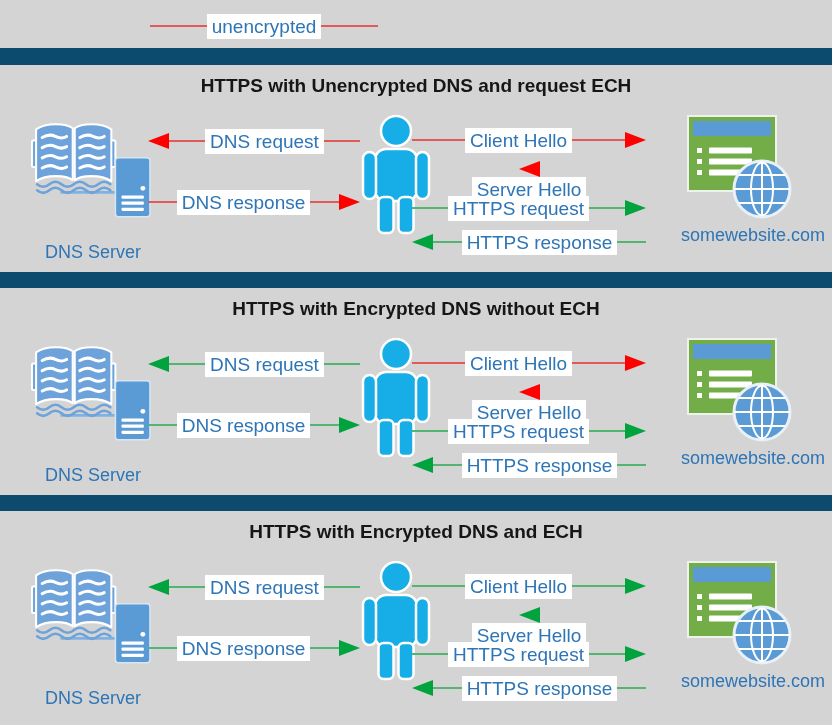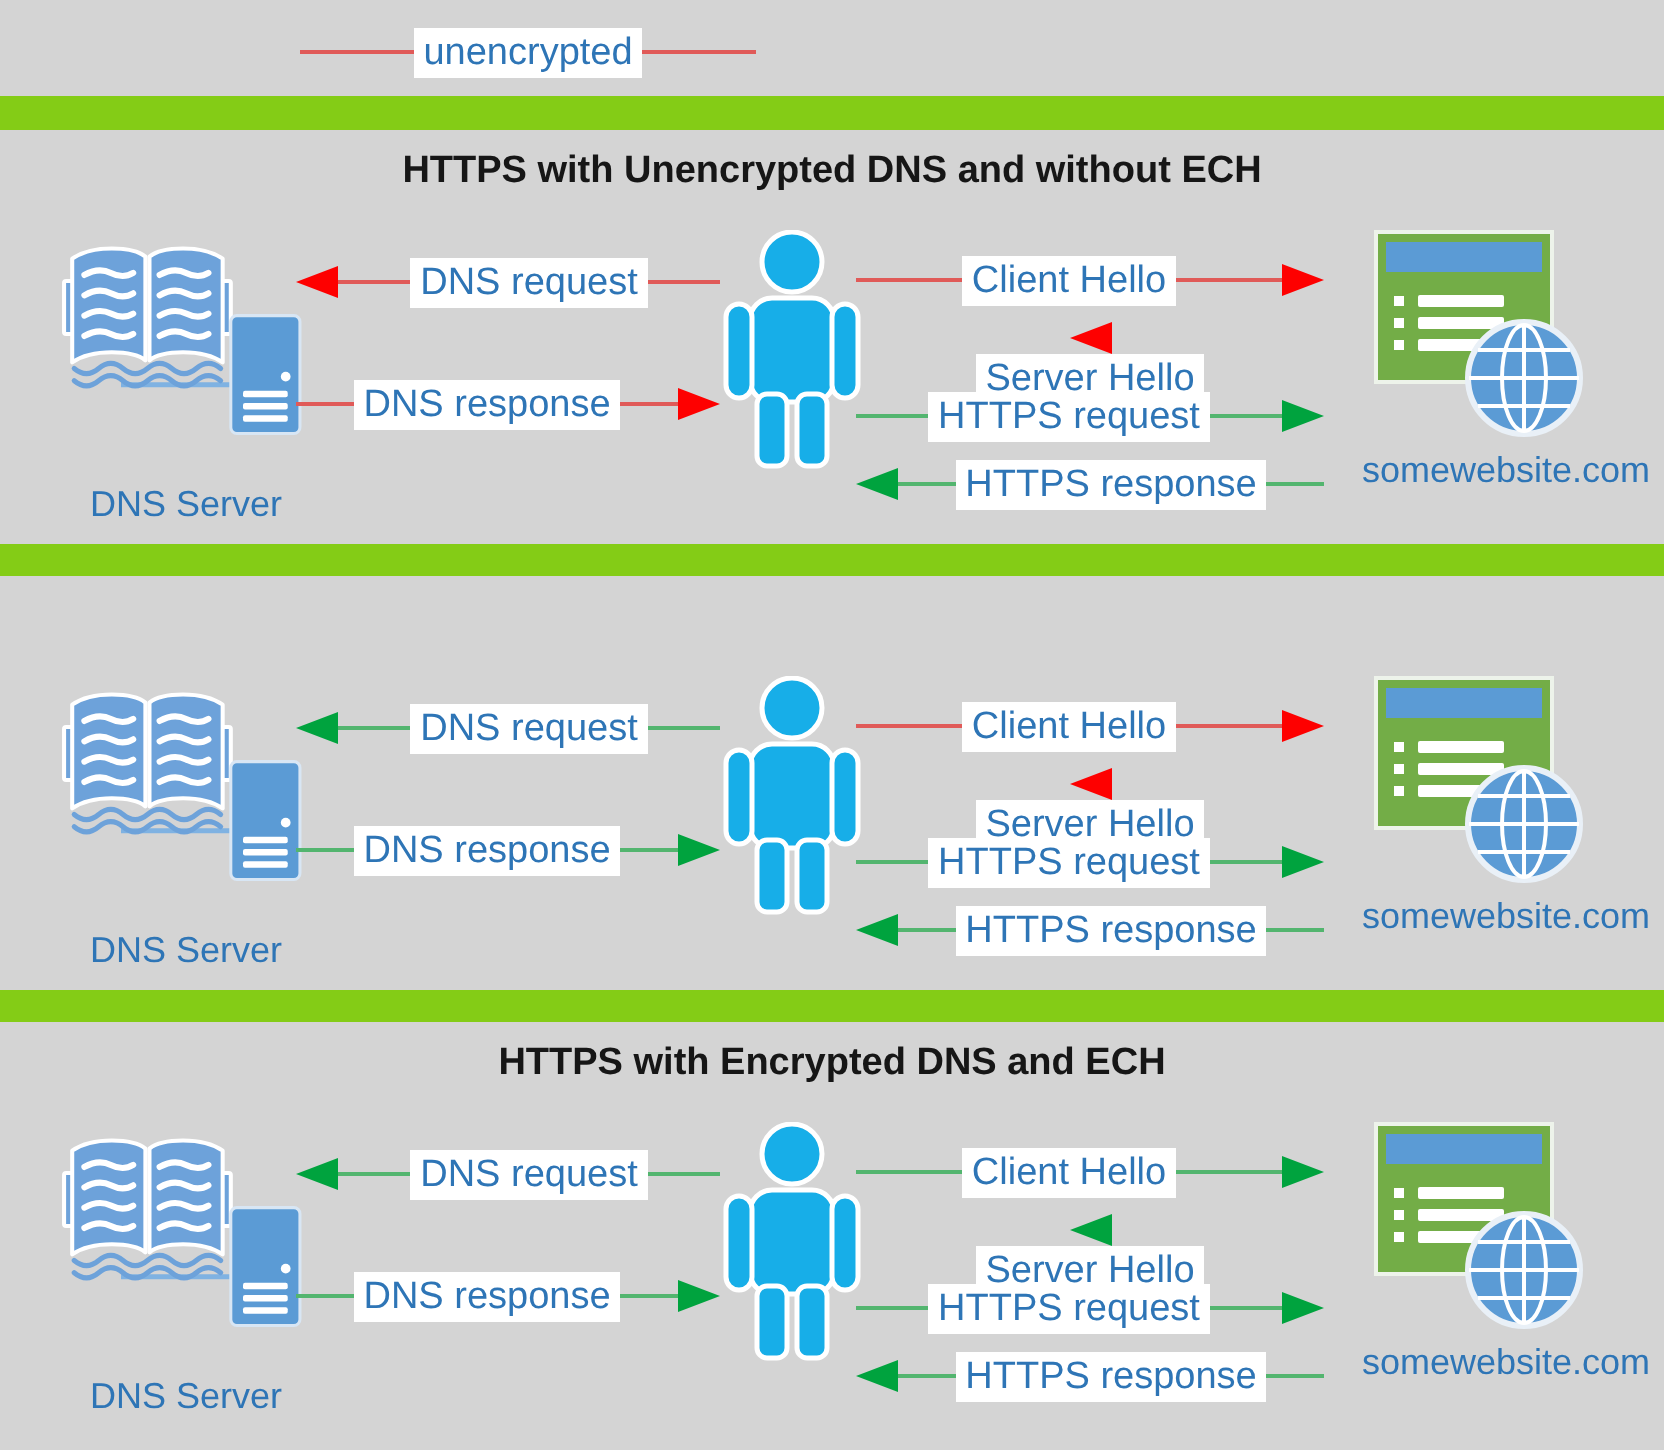--- a/index.html
+++ b/index.html
@@ -1,17 +1,17 @@
 <!DOCTYPE html>
 <html style="--panel-bg: #d4d4d4; --label-text: #2e75b6; --title-text: #161616;"><head>
 <meta charset="utf-8">
 <style>
   * { margin:0; padding:0; box-sizing:border-box; }
   body { background:#ffffff; font-family:"Liberation Sans", sans-serif; }
-  .canvas { position:relative; width:832px; height:725px; background:#84cc16; overflow:hidden; }
+  .canvas { position:relative; width:832px; height:725px; background:#0c4a6e; overflow:hidden; }
 
   .band { position:absolute; left:0; width:832px; background:var(--panel-bg,#d4d4d4); }
   .legend-bar { top:0; height:48px; }
   .panel { height:207px; }
   #panel-1 { top:65px; }
   #panel-2 { top:288px; }
   #panel-3 { top:511px; height:214px;padding-left:24px; }
 
   .panel-title { position:absolute; top:10px; left:0; width:100%; text-align:center;
     font-size:19px; font-weight:bold; color:var(--title-text,#161616); }
@@ -23,21 +23,21 @@
   .arrow.dir-left  .head.hl { display:block; border-right:21px solid var(--head,#555); }
   .arrow.dir-right .head.hr { display:block; border-left:21px solid var(--head,#555); }
   .arrow-label { background:#ffffff; color:var(--label-text,#2e75b6); font-size:19px;
     line-height:25px; padding:0 5px; white-space:nowrap; }
 
   .legend-item { top:13px; height:26px; }
   #legend-unencrypted { left:150px; width:228px; }
   #legend-encrypted   { left:462px; width:230px; }
 
   .dns-arrow   { left:148px; width:212px;justify-content:center; }
-  .https-arrow { left:428px; width:234px; }
+  .https-arrow { left:412px; width:234px; }
   .dns-r1   { top:63px; }  .dns-r2   { top:124px; }
   .https-r1 { top:62px; }  .https-r2 { top:96px;flex-direction:column; }
   .https-r3 { top:130px; } .https-r4 { top:164px; }
 
   
   .icon { position:absolute; }
   .dns-icon    { left:30px;  top:55px; width:122px; height:98px; }
   .person-icon { left:358px; top:50px; width:76px;  height:120px; }
   .site-icon   { left:687px; top:50px; width:106px; height:104px; }
 
@@ -119,21 +119,21 @@
     <div class="arrow legend-item" id="legend-unencrypted" style="--line: #e05a58; --head: #fe0000;">
 
       <span class="seg"></span>
       <span class="arrow-label">unencrypted</span>
       <span class="seg"></span>
 
     </div>
   </div>
 
   <div class="band panel" id="panel-1">
-    <div class="panel-title">HTTPS with Unencrypted DNS and without ECH</div>
+    <div class="panel-title">HTTPS with Unencrypted DNS and request ECH</div>
     <svg class="icon dns-icon">
         <use href="#sym-dns"></use>
       </svg>
     <div class="caption dns-caption">DNS Server</div>
     <svg class="icon person-icon">
         <use href="#sym-person"></use>
       </svg>
     <svg class="icon site-icon">
         <use href="#sym-site"></use>
       </svg>
@@ -171,20 +171,21 @@
     </div>
     <div class="arrow https-arrow https-r4 dir-left" style="--line: #53b56f; --head: #00a33e;">
       <span class="head hl"></span>
         <span class="seg"></span>
       <span class="arrow-label">HTTPS response</span>
       <span class="seg"></span>
     </div>
   </div>
 
   <div class="band panel" id="panel-2">
+    <div class="panel-title">HTTPS with Encrypted DNS without ECH</div>
     <svg class="icon dns-icon">
         <use href="#sym-dns"></use>
       </svg>
     <div class="caption dns-caption">DNS Server</div>
     <svg class="icon person-icon">
         <use href="#sym-person"></use>
       </svg>
     <svg class="icon site-icon">
         <use href="#sym-site"></use>
       </svg>

